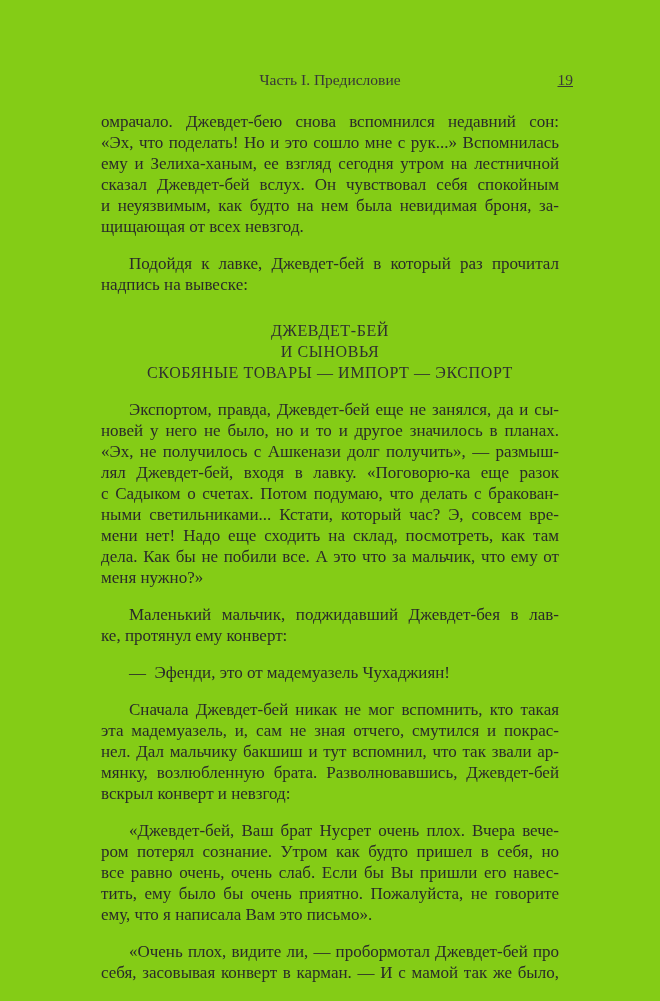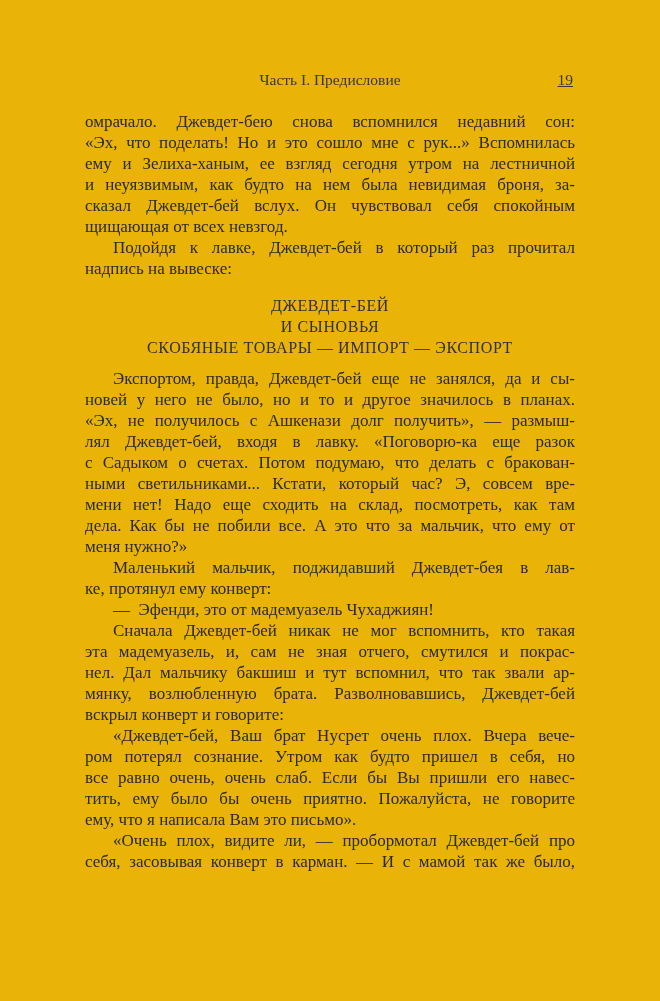--- a/index.html
+++ b/index.html
@@ -4,21 +4,21 @@
 <style>
   html, body {
     margin: 0;
     padding: 0;
     background: #ffffff;
   }
   .page {
     position: relative;
     width: 660px;
     height: 1001px;
-    background: #eab308;
+    background: #84cc16;
     font-family: "Liberation Serif", "DejaVu Serif", serif;
     color: #2a2a2a;
     overflow: hidden;
   }
   .text-block {
     position: absolute;
     left: 85px;
     top: 70px;
     width: 490px;
   }
@@ -35,35 +35,35 @@
   }
   .page-number {
     position: absolute;
     right: 2px;
     top: 0;
     text-decoration: underline;
   }
   .para {
     font-size: 17px;
     line-height: 21px;
-    margin: 0;
+    margin: 16px;
   }
   .line {
     text-align: justify;
     text-align-last: auto;
     min-height: 21px;
   }
   .line.just {
     text-align-last: justify;
   }
   .line.first {
     text-indent: 28px;
   }
   .para.sign {
-    margin: 16px 0 10px 0;
+    margin: 25px 0 10px 0;
   }
   .para.sign .line {
     text-align: center;
     text-align-last: center;
     font-size: 16px;
     letter-spacing: 0.6px;
     color: #303030;
   }
 </style>
 </head>
@@ -73,22 +73,22 @@
   <div class="text-block">
     <div class="running-head">
       <div class="running-title">Часть I. Предисловие</div>
       <div class="page-number">19</div>
     </div>
     <div id="paragraphs">
         <div class="para body">
           <div class="line just">омрачало. Джевдет-бею снова вспомнился недавний сон:</div>
           <div class="line just">«Эх, что поделать! Но и это сошло мне с рук...» Вспомнилась</div>
           <div class="line just">ему и Зелиха-ханым, ее взгляд сегодня утром на лестничной</div>
+          <div class="line just">сказал Джевдет-бей вслух. Он чувствовал себя спокойным</div>
           <div class="line just">и неуязвимым, как будто на нем была невидимая броня, за-</div>
-          <div class="line just">сказал Джевдет-бей вслух. Он чувствовал себя спокойным</div>
           <div class="line">щищающая от всех невзгод.</div>
         </div>
         <div class="para body">
           <div class="line just first">Подойдя к лавке, Джевдет-бей в который раз прочитал</div>
           <div class="line">надпись на вывеске:</div>
         </div>
         <div class="para sign">
           <div class="line">ДЖЕВДЕТ-БЕЙ</div>
           <div class="line">И СЫНОВЬЯ</div>
           <div class="line">СКОБЯНЫЕ ТОВАРЫ — ИМПОРТ — ЭКСПОРТ</div>
@@ -109,21 +109,21 @@
           <div class="line">ке, протянул ему конверт:</div>
         </div>
         <div class="para body">
           <div class="line first">— Эфенди, это от мадемуазель Чухаджиян!</div>
         </div>
         <div class="para body">
           <div class="line just first">Сначала Джевдет-бей никак не мог вспомнить, кто такая</div>
           <div class="line just">эта мадемуазель, и, сам не зная отчего, смутился и покрас-</div>
           <div class="line just">нел. Дал мальчику бакшиш и тут вспомнил, что так звали ар-</div>
           <div class="line just">мянку, возлюбленную брата. Разволновавшись, Джевдет-бей</div>
-          <div class="line">вскрыл конверт и говорите:</div>
+          <div class="line">вскрыл конверт и невзгод:</div>
         </div>
         <div class="para body">
           <div class="line just first">«Джевдет-бей, Ваш брат Нусрет очень плох. Вчера вече-</div>
           <div class="line just">ром потерял сознание. Утром как будто пришел в себя, но</div>
           <div class="line just">все равно очень, очень слаб. Если бы Вы пришли его навес-</div>
           <div class="line just">тить, ему было бы очень приятно. Пожалуйста, не говорите</div>
           <div class="line">ему, что я написала Вам это письмо».</div>
         </div>
         <div class="para body">
           <div class="line just first">«Очень плох, видите ли, — пробормотал Джевдет-бей про</div>

